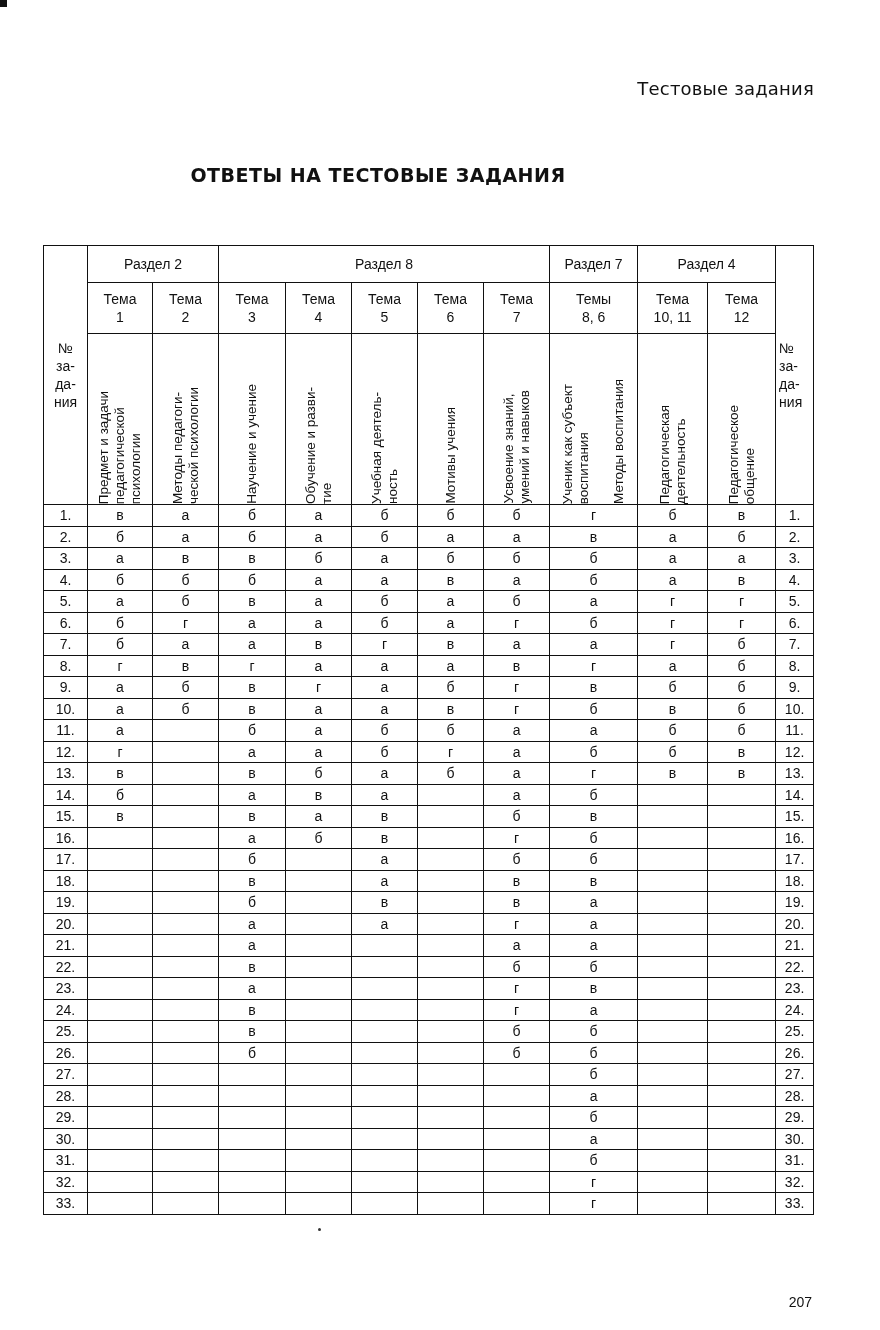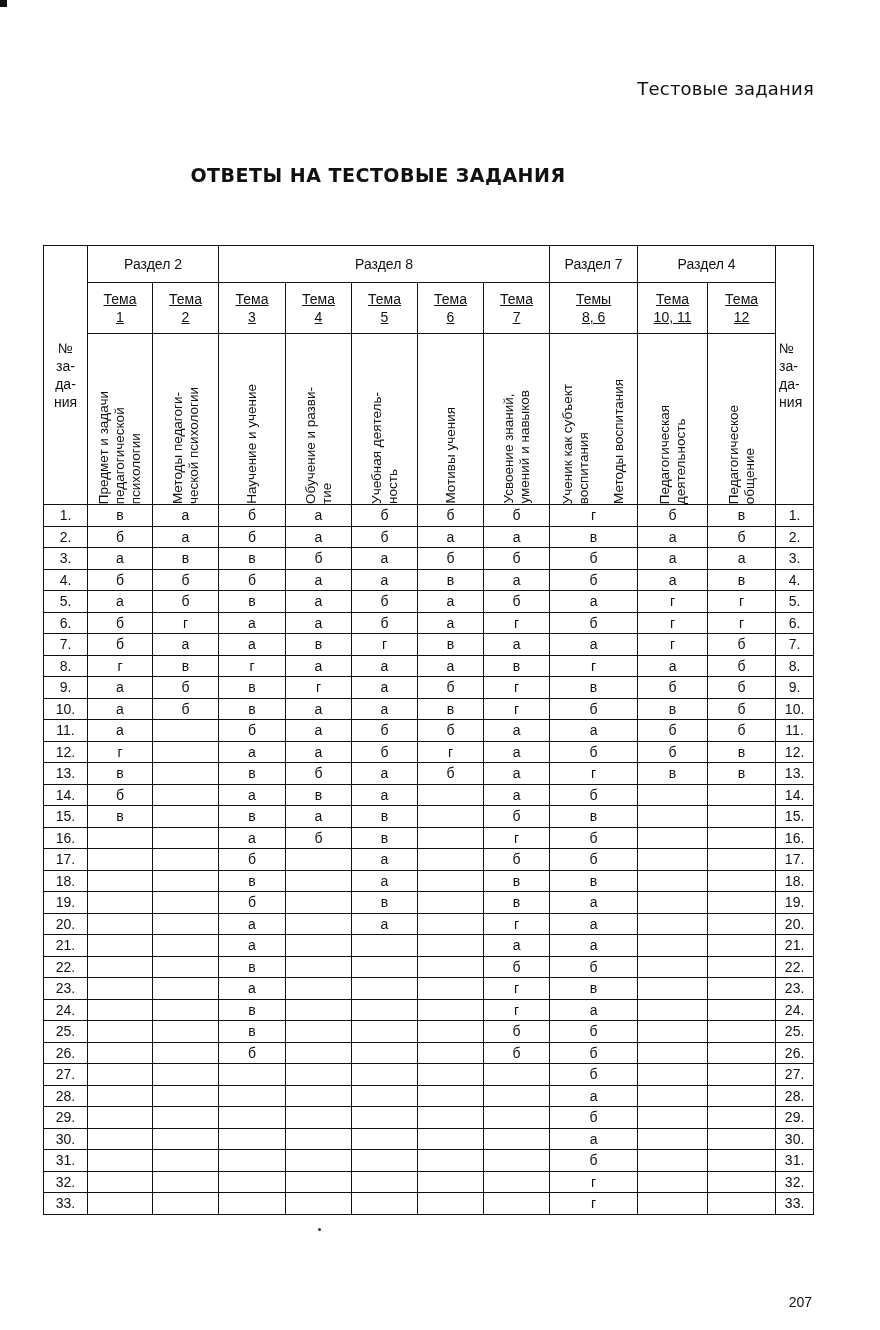--- a/index.html
+++ b/index.html
@@ -12,21 +12,21 @@
                 font-size: 19px; font-weight: bold; font-family: "DejaVu Sans", sans-serif;
                 letter-spacing: 0.5px; }
   .page-number { position: absolute; right: 68px; top: 1294px; font-size: 14px; }
   .dot { position: absolute; left: 318px; top: 1228px; width: 3px; height: 3px; background: #333; border-radius: 50%; }
 
   table.answers { position: absolute; left: 43px; top: 245px; border-collapse: collapse;
                   table-layout: fixed; width: 770px; }
   table.answers td, table.answers th { border: 1.5px solid #111; padding: 0; text-align: center;
                   font-size: 14px; font-weight: normal; }
   th.section { height: 36px; font-weight: bold; font-size: 15px; }
-  th.theme { height: 50px; font-size: 14.5px; line-height: 18px; vertical-align: middle; text-decoration: underline; }
+  th.theme { height: 50px; font-size: 14.5px; line-height: 18px; vertical-align: middle; }
   th.numhead { font-weight: bold; font-size: 13.5px; line-height: 18px; text-align: left;
                padding-left: 4px; vertical-align: middle; }
   th.numhead.right { text-align: left; padding-left: 3px; }
   th.vert { height: 170px; vertical-align: bottom; padding-bottom: 6px; }
   .vtext { writing-mode: vertical-rl; transform: rotate(180deg); display: inline-block;
            text-align: left; font-size: 13.5px; line-height: 16px; white-space: pre-line; }
   .vpair { display: flex; justify-content: space-around; align-items: flex-end; height: 100%; }
   td.num { font-weight: bold; font-size: 15px; text-align: right; padding-right: 3px; height: 20.5px; }
   td.ans { font-size: 14px; height: 20.5px; }
 </style>

